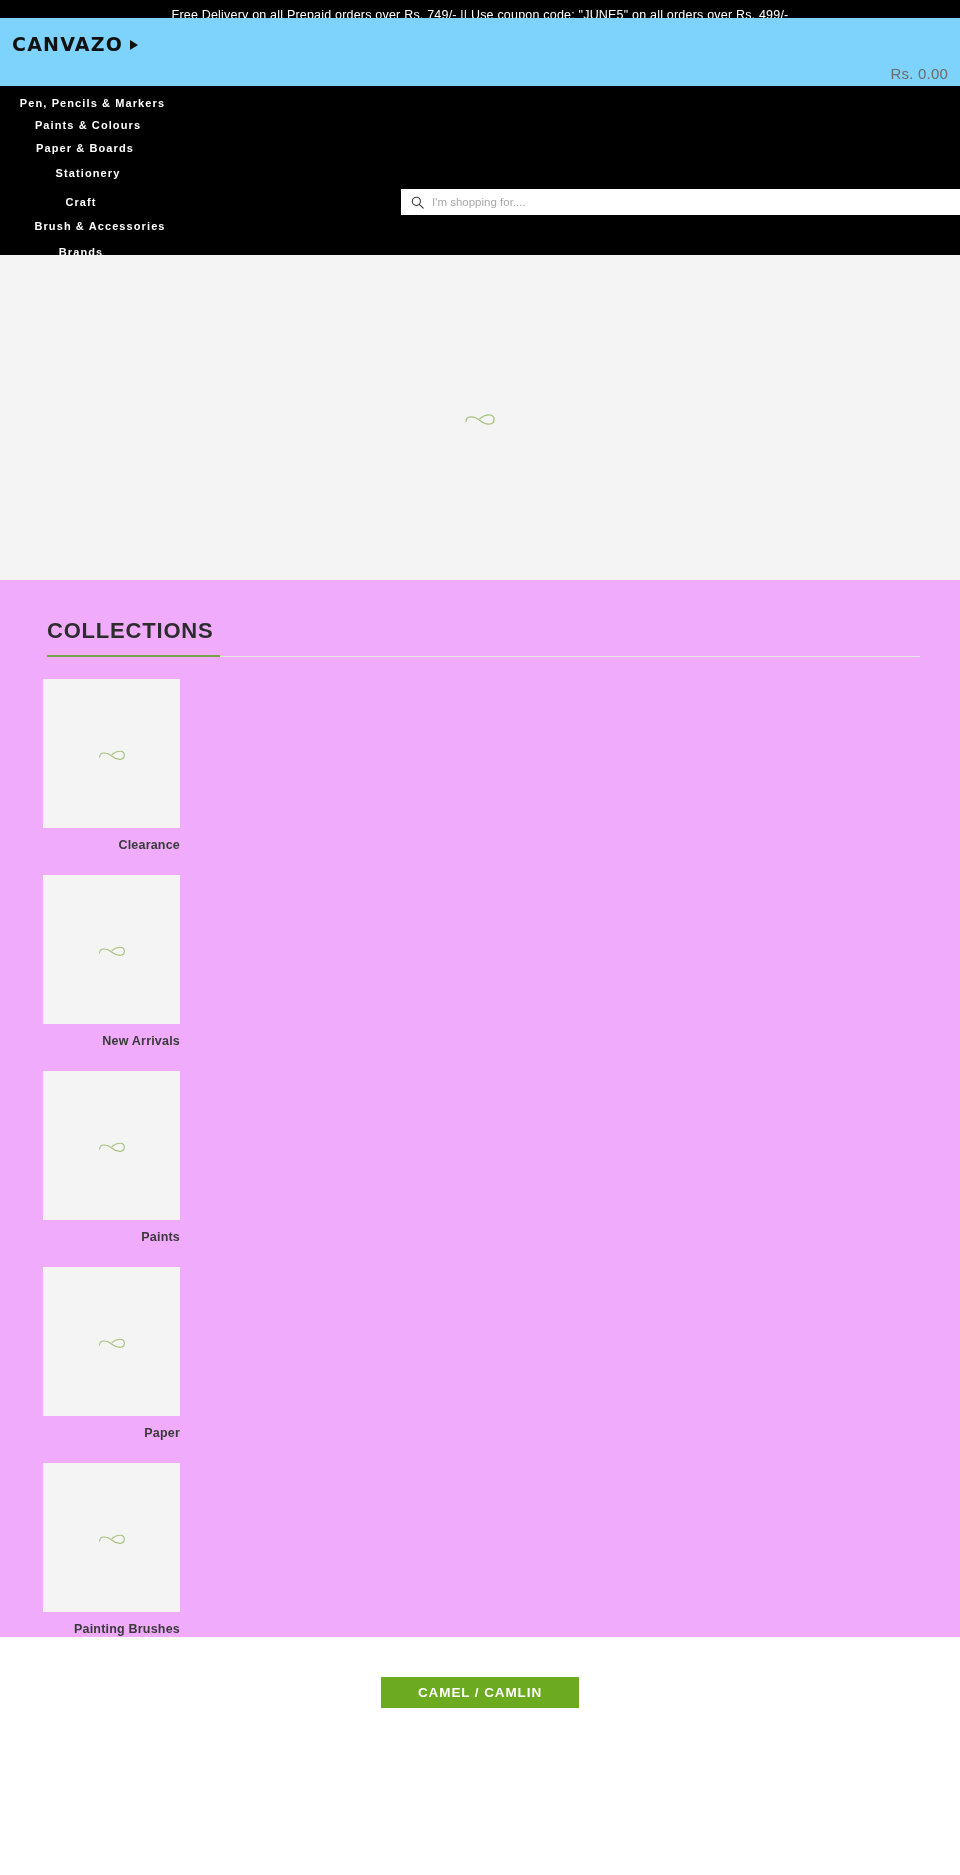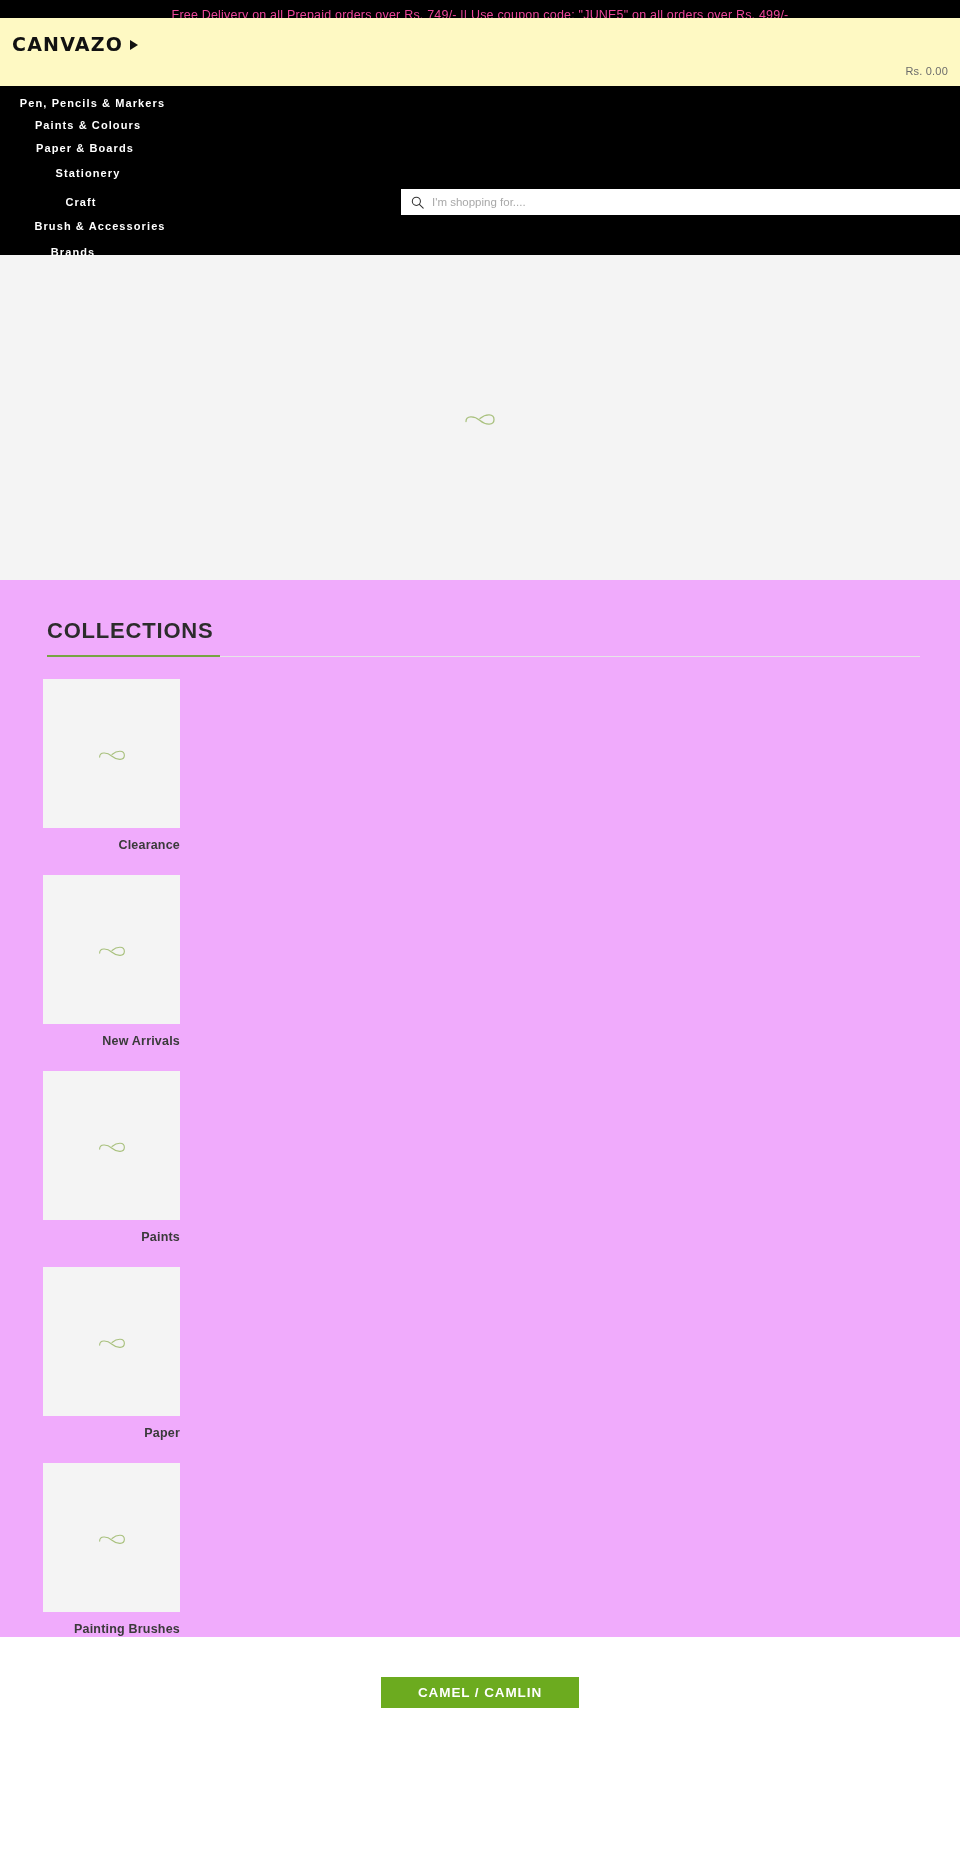--- a/index.html
+++ b/index.html
@@ -7,39 +7,39 @@
     width: 960px;
     background: #ffffff;
     font-family: "Liberation Sans", sans-serif;
     -webkit-font-smoothing: antialiased;
   }
   body { width: 960px; height: 1875px; overflow: hidden; position: relative; }
 
   
   .announcement-bar {
     background: #000000;
-    color: #ec4899;
+    color: #ffffff;
     height: 18px;
     width: 960px;
     display: flex;
     align-items: flex-end;
     justify-content: center;
     overflow: hidden;
   }
   .announcement-text {
     font-size: 12.5px;
     letter-spacing: .2px;
     white-space: nowrap;
     line-height: 14px;
     transform: translateY(4px);
   }
 
   
   .site-header {
-    background: #fef9c3;
+    background: #7dd3fc;
     width: 960px;
     height: 68px;
     position: relative;
   }
   .logo-wrap {
     position: absolute;
     left: 12px;
     top: 17px;
     display: flex;
     align-items: center;
@@ -56,21 +56,21 @@
   .logo-caret {
     width: 0; height: 0;
     border-left: 8px solid #111111;
     border-top: 5px solid transparent;
     border-bottom: 5px solid transparent;
   }
   .cart-total {
     position: absolute;
     right: 12px;
     top: 47px;
-    font-size: 11px;
+    font-size: 15px;
     color: #6b6b6b;
     letter-spacing: .2px;
   }
 
   
   .nav-bar {
     background: #000000;
     width: 960px;
     height: 169px;
     position: relative;
@@ -89,21 +89,21 @@
     text-align: center;
     line-height: 12px;
     cursor: pointer;
   }
   .nav-item.i0 { width: 185px; margin-left: 0;  padding-top: 5px; }
   .nav-item.i1 { width: 176px; margin-left: 0;  padding-top: 10px; }
   .nav-item.i2 { width: 170px; margin-left: 0;  padding-top: 11px; }
   .nav-item.i3 { width: 168px; margin-left: 4px;  padding-top: 13px; }
   .nav-item.i4 { width: 138px; margin-left: 12px;  padding-top: 17px; }
   .nav-item.i5 { width: 200px; margin-left: 0;  padding-top: 12px; text-align: center; }
-  .nav-item.i6 { width: 146px; margin-left: 0;  padding-top: 14px; }
+  .nav-item.i6 { width: 146px; margin-left: 8px;  padding-top: 14px; }
 
   .search-wrap {
     position: absolute;
     left: 401px;
     top: 103px;
     width: 600px;
     height: 26px;
     background: #ffffff;
     display: flex;
     align-items: center;

